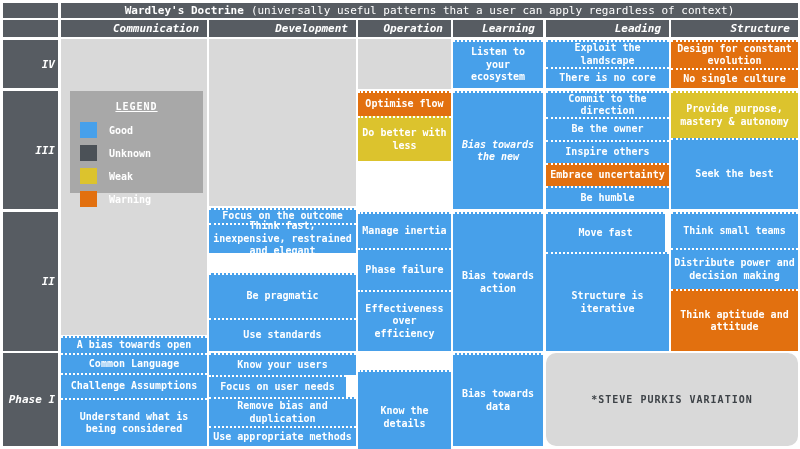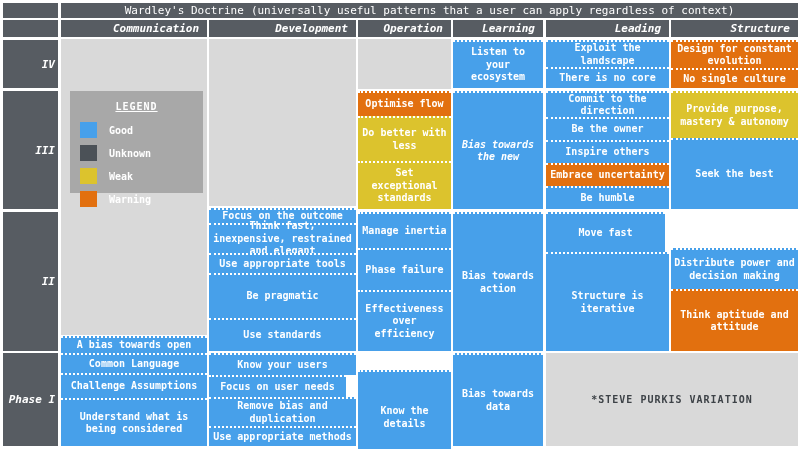--- a/index.html
+++ b/index.html
@@ -1,42 +1,42 @@
 <!DOCTYPE html>
 <html style="--good: #47a0ea; --unknown: #4b5157; --weak: #dcc32d; --warning: #e2700f; --header: #575c62; --canvas: #d9d9d9; --legend_bg: #a8a8a8; --text_light: #ffffff; --text_dark: #3d4247; --page_bg: #ffffff;"><head>
 <meta charset="utf-8">
 <style>
   html,body{margin:0;padding:0;background:#fff;}
   .canvas{position:relative;width:800px;height:449px;background:var(--page_bg);
     font-family:"DejaVu Sans Mono","Liberation Mono",monospace;overflow:hidden;}
   .abs{position:absolute;box-sizing:border-box;}
   .dark{background:var(--header);color:var(--text_light);}
   .titlebar{display:flex;align-items:center;justify-content:center;gap:7px;font-size:11px;color:var(--text_light);}
-  .titlebar .b{font-weight:normal;}
+  .titlebar .b{font-weight:bold;}
   .colhead{display:flex;align-items:center;justify-content:flex-end;padding-right:8px;
     font-size:11px;font-style:italic;font-weight:bold;color:var(--text_light);}
   .rowlab{display:flex;align-items:center;justify-content:flex-end;padding-right:3px;
     font-size:11px;font-style:italic;font-weight:bold;color:var(--text_light);}
   .empty{background:var(--canvas);}
   .cell{display:flex;align-items:center;justify-content:center;text-align:center;
     padding:0 3px;font-size:10px;font-weight:bold;line-height:1.25;color:var(--text_light);
     border-top:2px dotted #fff;}
   .italic{font-style:italic;}
   [data-status="good"]{background:var(--good);}
   [data-status="unknown"]{background:var(--unknown);}
   [data-status="weak"]{background:var(--weak);}
   [data-status="warning"]{background:var(--warning);}
   .legend{background:var(--legend_bg);color:var(--text_light);padding:6px 10px;margin-top:36px;}
   .legend-title{text-align:center;font-size:10px;font-weight:bold;letter-spacing:1px;
     text-decoration:underline;margin:4px 0 10px 0;}
   .legend-row{display:flex;align-items:center;gap:12px;margin-bottom:7px;}
   .swatch{width:17px;height:16px;flex:0 0 auto;}
   .legend-row span:last-child{font-size:10px;font-weight:bold;}
   .footnote{display:flex;align-items:center;justify-content:center;background:var(--canvas);
-    color:var(--text_dark);font-size:10px;font-weight:bold;letter-spacing:1px;}
+    color:var(--text_dark);font-size:10px;font-weight:bold;letter-spacing:1px;border-radius:10px;}
 </style>
 </head>
 <body>
 
 <div class="canvas">
 
   <div class="abs dark" style="left:3px;top:3px;width:55px;height:15px"></div>
   <div class="abs dark titlebar" style="left:61px;top:3px;width:737px;height:15px">
     <span class="b">Wardley's Doctrine</span>
     <span>(universally useful patterns that a user can apply regardless of context)</span>
@@ -79,31 +79,29 @@
     </div>
   </div>
 
   <div class="abs cell" style="left:61px;top:336px;width:146px;height:17px" data-status="good">A bias towards open</div>
   <div class="abs cell" style="left:61px;top:353px;width:146px;height:20px" data-status="good">Common Language</div>
   <div class="abs cell" style="left:61px;top:373px;width:146px;height:25px" data-status="good">Challenge Assumptions</div>
   <div class="abs cell" style="left:61px;top:398px;width:146px;height:48px" data-status="good">Understand what is being considered</div>
 
   <div class="abs cell" style="left:209px;top:208px;width:147px;height:15px" data-status="good">Focus on the outcome</div>
   <div class="abs cell" style="left:209px;top:223px;width:147px;height:30px" data-status="good">Think fast, inexpensive, restrained and elegant</div>
-  <div class="abs cell" style="left:209px;top:253px;width:147px;height:20px" data-status="good">Use appropriate tools</div>
   <div class="abs cell" style="left:209px;top:273px;width:147px;height:45px" data-status="good">Be pragmatic</div>
   <div class="abs cell" style="left:209px;top:318px;width:147px;height:33px" data-status="good">Use standards</div>
   <div class="abs cell" style="left:209px;top:353px;width:147px;height:22px" data-status="good">Know your users</div>
   <div class="abs cell" style="left:209px;top:375px;width:137px;height:22px" data-status="good">Focus on user needs</div>
   <div class="abs cell" style="left:209px;top:397px;width:147px;height:29px" data-status="good">Remove bias and duplication</div>
   <div class="abs cell" style="left:209px;top:426px;width:147px;height:20px" data-status="good">Use appropriate methods</div>
 
   <div class="abs cell" style="left:358px;top:91px;width:93px;height:25px" data-status="warning">Optimise flow</div>
   <div class="abs cell" style="left:358px;top:116px;width:93px;height:45px" data-status="weak">Do better with less</div>
-  <div class="abs cell" style="left:358px;top:161px;width:93px;height:48px" data-status="weak">Set exceptional standards</div>
   <div class="abs cell" style="left:358px;top:212px;width:93px;height:36px" data-status="good">Manage inertia</div>
   <div class="abs cell" style="left:358px;top:248px;width:93px;height:42px" data-status="good">Phase failure</div>
   <div class="abs cell" style="left:358px;top:290px;width:93px;height:61px" data-status="good">Effectiveness over efficiency</div>
   <div class="abs cell" style="left:358px;top:370px;width:93px;height:93px" data-status="good">Know the details</div>
 
   <div class="abs cell" style="left:453px;top:40px;width:90px;height:48px" data-status="good">Listen to your ecosystem</div>
   <div class="abs cell italic" style="left:453px;top:91px;width:90px;height:118px" data-status="good">Bias towards the new</div>
   <div class="abs cell" style="left:453px;top:212px;width:90px;height:139px" data-status="good">Bias towards action</div>
   <div class="abs cell" style="left:453px;top:353px;width:90px;height:93px" data-status="good">Bias towards data</div>
 
@@ -114,18 +112,19 @@
   <div class="abs cell" style="left:546px;top:140px;width:123px;height:23px" data-status="good">Inspire others</div>
   <div class="abs cell" style="left:546px;top:163px;width:123px;height:23px" data-status="warning">Embrace uncertainty</div>
   <div class="abs cell" style="left:546px;top:186px;width:123px;height:23px" data-status="good">Be humble</div>
   <div class="abs cell" style="left:546px;top:212px;width:119px;height:40px" data-status="good">Move fast</div>
   <div class="abs cell" style="left:546px;top:252px;width:123px;height:99px" data-status="good">Structure is iterative</div>
 
   <div class="abs cell" style="left:671px;top:40px;width:127px;height:28px" data-status="warning">Design for constant evolution</div>
   <div class="abs cell" style="left:671px;top:68px;width:127px;height:20px" data-status="warning">No single culture</div>
   <div class="abs cell" style="left:671px;top:91px;width:127px;height:47px" data-status="weak">Provide purpose, mastery &amp; autonomy</div>
   <div class="abs cell" style="left:671px;top:138px;width:127px;height:71px" data-status="good">Seek the best</div>
+  <div class="abs cell" style="left:671px;top:212px;width:127px;height:36px" data-status="good">Think small teams</div>
   <div class="abs cell" style="left:671px;top:248px;width:127px;height:41px" data-status="good">Distribute power and decision making</div>
   <div class="abs cell" style="left:671px;top:289px;width:127px;height:62px" data-status="warning">Think aptitude and attitude</div>
 
   <div class="abs footnote" style="left:546px;top:353px;width:252px;height:93px">*STEVE PURKIS VARIATION</div>
 
 </div>
 
 </body></html>

